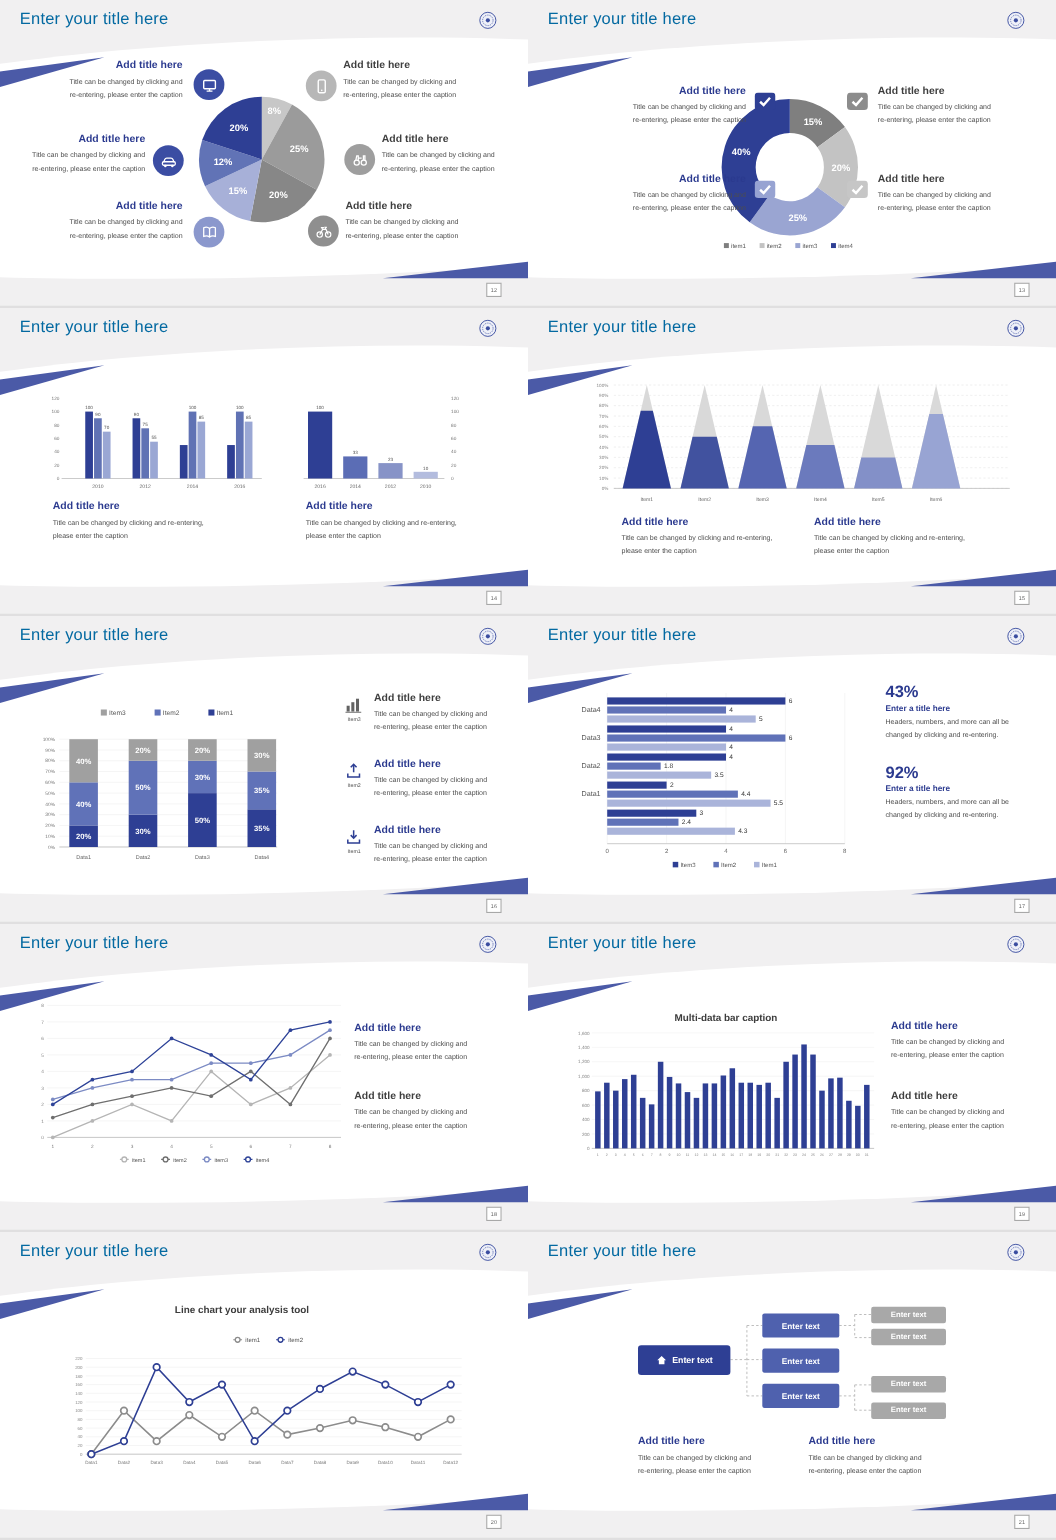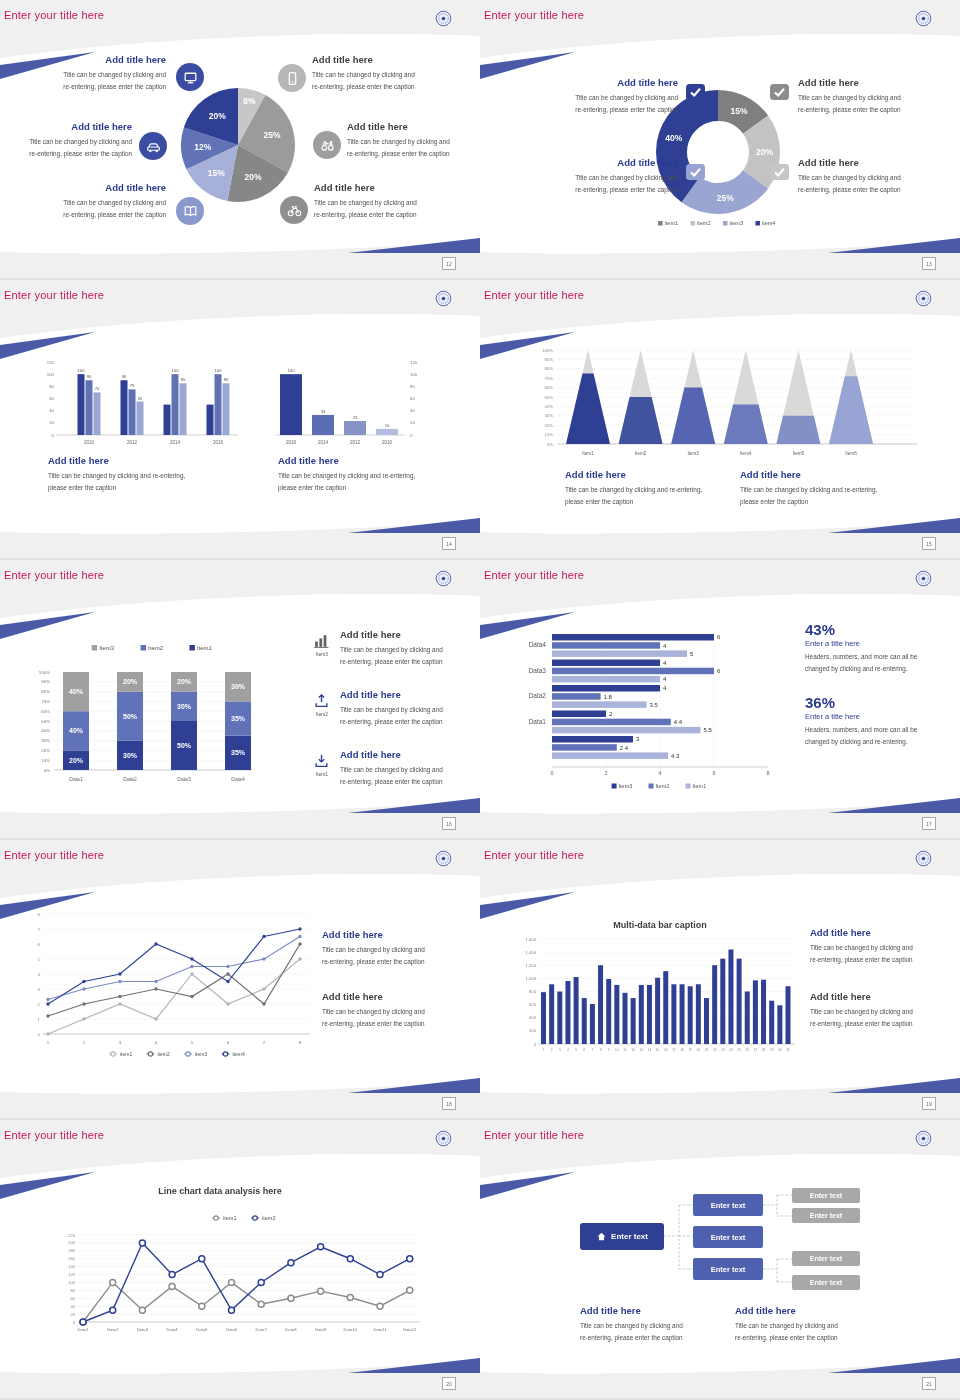--- a/index.html
+++ b/index.html
@@ -1,28 +1,28 @@
 <!DOCTYPE html>
 <html><head>
 <meta charset="utf-8">
 <style>
   html,body{margin:0;padding:0;background:#e9e8e9;font-family:"Liberation Sans",sans-serif}
   #grid{width:960px;display:grid;grid-template-columns:480px 480px}
   .slide{position:relative;width:480px;height:280px;background:#f1f0f1;overflow:hidden;box-shadow:inset 0 -2px 0 #e0dfe0}
   .bgsvg{position:absolute;left:0;top:0;width:480px;height:280px}
-  .hdr{position:absolute;left:4px;top:9px;font-size:11px;color:#be185d;letter-spacing:.2px}
+  .hdr{position:absolute;left:18px;top:9px;font-size:15px;color:#0369a1;letter-spacing:.2px}
   .logo{position:absolute;right:28px;top:10px;width:17px;height:17px}
   .pagebox{position:absolute;right:24px;top:257px;width:12px;height:11px;background:#fff;border:1px solid #a8a8a8;font-size:5px;color:#666;display:flex;align-items:center;justify-content:center}
   svg.chart{position:absolute}
   .blk{position:absolute;line-height:1}
   .blk .t{font-size:9.5px;font-weight:bold;color:#2b3a8f;margin-bottom:4px}
   .blk .t.dark{color:#3f3f3f}
   .blk .c{font-size:6.4px;color:#4e4e4e;line-height:12.5px}
   .blk .n{font-size:15px;font-weight:bold;color:#2b3a8f;margin-bottom:3px}
-  .blk .st{font-size:7.5px;font-weight:normal;color:#2b3a8f;margin-bottom:3px}
+  .blk .st{font-size:7.5px;font-weight:bold;color:#2b3a8f;margin-bottom:3px}
   .r{text-align:right}
   .ic{position:absolute;width:28px;height:28px;border-radius:50%;display:flex;align-items:center;justify-content:center}
   .ic svg{width:17px;height:17px}
   .cb{position:absolute;width:19px;height:17px}
   .ricon{position:absolute;width:17px;height:17px}
   .rlab{position:absolute;width:28px;text-align:center;font-size:4.8px;color:#555}
   .ctitle{position:absolute;font-size:9px;font-weight:bold;color:#3c3c3c;text-align:center}
   .nb{position:absolute;color:#fff;font-weight:bold;display:flex;align-items:center;justify-content:center;border-radius:2px;gap:4px}
   .nb.root{font-size:8px;border-radius:3px}
   .nb.mid{font-size:7.5px}
@@ -504,21 +504,21 @@
         <text x="155.525" y="168" fill="#555" font-size="5.5" text-anchor="start" font-family="Liberation Sans, sans-serif" font-weight="normal">Item2</text>
         <rect x="185.47500000000002" y="163.5" width="5" height="5" fill="#aab4da"></rect>
         <text x="192.47500000000002" y="168" fill="#555" font-size="5.5" text-anchor="start" font-family="Liberation Sans, sans-serif" font-weight="normal">Item1</text>
       </svg>
     <div class="blk" style="left:325px;top:62px;width:145px">
       <div class="n">43%</div>
       <div class="st">Enter a title here</div>
       <div class="c"><span>Headers, numbers, and more can all be</span><br><span>changed by clicking and re-entering.</span></div>
     </div>
     <div class="blk" style="left:325px;top:135px;width:145px">
-      <div class="n">36%</div>
+      <div class="n">92%</div>
       <div class="st">Enter a title here</div>
       <div class="c"><span>Headers, numbers, and more can all be</span><br><span>changed by clicking and re-entering.</span></div>
     </div>
   <div class="hdr">Enter your title here</div>
       <svg class="logo" viewBox="0 0 20 20">
         <circle cx="10" cy="10" r="8.6" fill="#eef0f8" stroke="#3b4da0" stroke-width="1"></circle>
         <circle cx="10" cy="10" r="5.6" fill="none" stroke="#3b4da0" stroke-width="0.7" stroke-dasharray="1.5,1"></circle>
         <circle cx="10" cy="10" r="2.2" fill="#3b4da0"></circle>
       </svg>
       <div class="pagebox">17</div>
@@ -730,21 +730,21 @@
       </svg>
       <div class="pagebox">19</div>
     </div>
 
   <div class="slide">
       <svg class="bgsvg" viewBox="0 0 480 280">
         <path d="M0,58 C140,38 330,30 480,36 L480,241 C330,252 140,256 0,252 Z" fill="#ffffff"></path>
         <path d="M0,79 L0,65 L95,52 Z" fill="#4b5aa7"></path>
         <path d="M480,238 L480,253 L348,253 Z" fill="#4b5aa7"></path>
       </svg>
-    <div class="ctitle" style="left:70px;top:66px;width:300px">Line chart data analysis here</div>
+    <div class="ctitle" style="left:70px;top:66px;width:300px">Line chart your analysis tool</div>
     <svg class="chart" viewBox="0 0 440 150" style="left:20px;top:64px;width:440px;height:150px">
         <line x1="58" y1="138" x2="399.7" y2="138" stroke="#ececec" stroke-width="0.5"></line>
         <text x="55" y="139.5" fill="#888" font-size="4" text-anchor="end" font-family="Liberation Sans, sans-serif" font-weight="normal">0</text>
         <line x1="58" y1="130.0909090909091" x2="399.7" y2="130.0909090909091" stroke="#ececec" stroke-width="0.5"></line>
         <text x="55" y="131.5909090909091" fill="#888" font-size="4" text-anchor="end" font-family="Liberation Sans, sans-serif" font-weight="normal">20</text>
         <line x1="58" y1="122.18181818181819" x2="399.7" y2="122.18181818181819" stroke="#ececec" stroke-width="0.5"></line>
         <text x="55" y="123.68181818181819" fill="#888" font-size="4" text-anchor="end" font-family="Liberation Sans, sans-serif" font-weight="normal">40</text>
         <line x1="58" y1="114.27272727272728" x2="399.7" y2="114.27272727272728" stroke="#ececec" stroke-width="0.5"></line>
         <text x="55" y="115.77272727272728" fill="#888" font-size="4" text-anchor="end" font-family="Liberation Sans, sans-serif" font-weight="normal">60</text>
         <line x1="58" y1="106.36363636363636" x2="399.7" y2="106.36363636363636" stroke="#ececec" stroke-width="0.5"></line>

